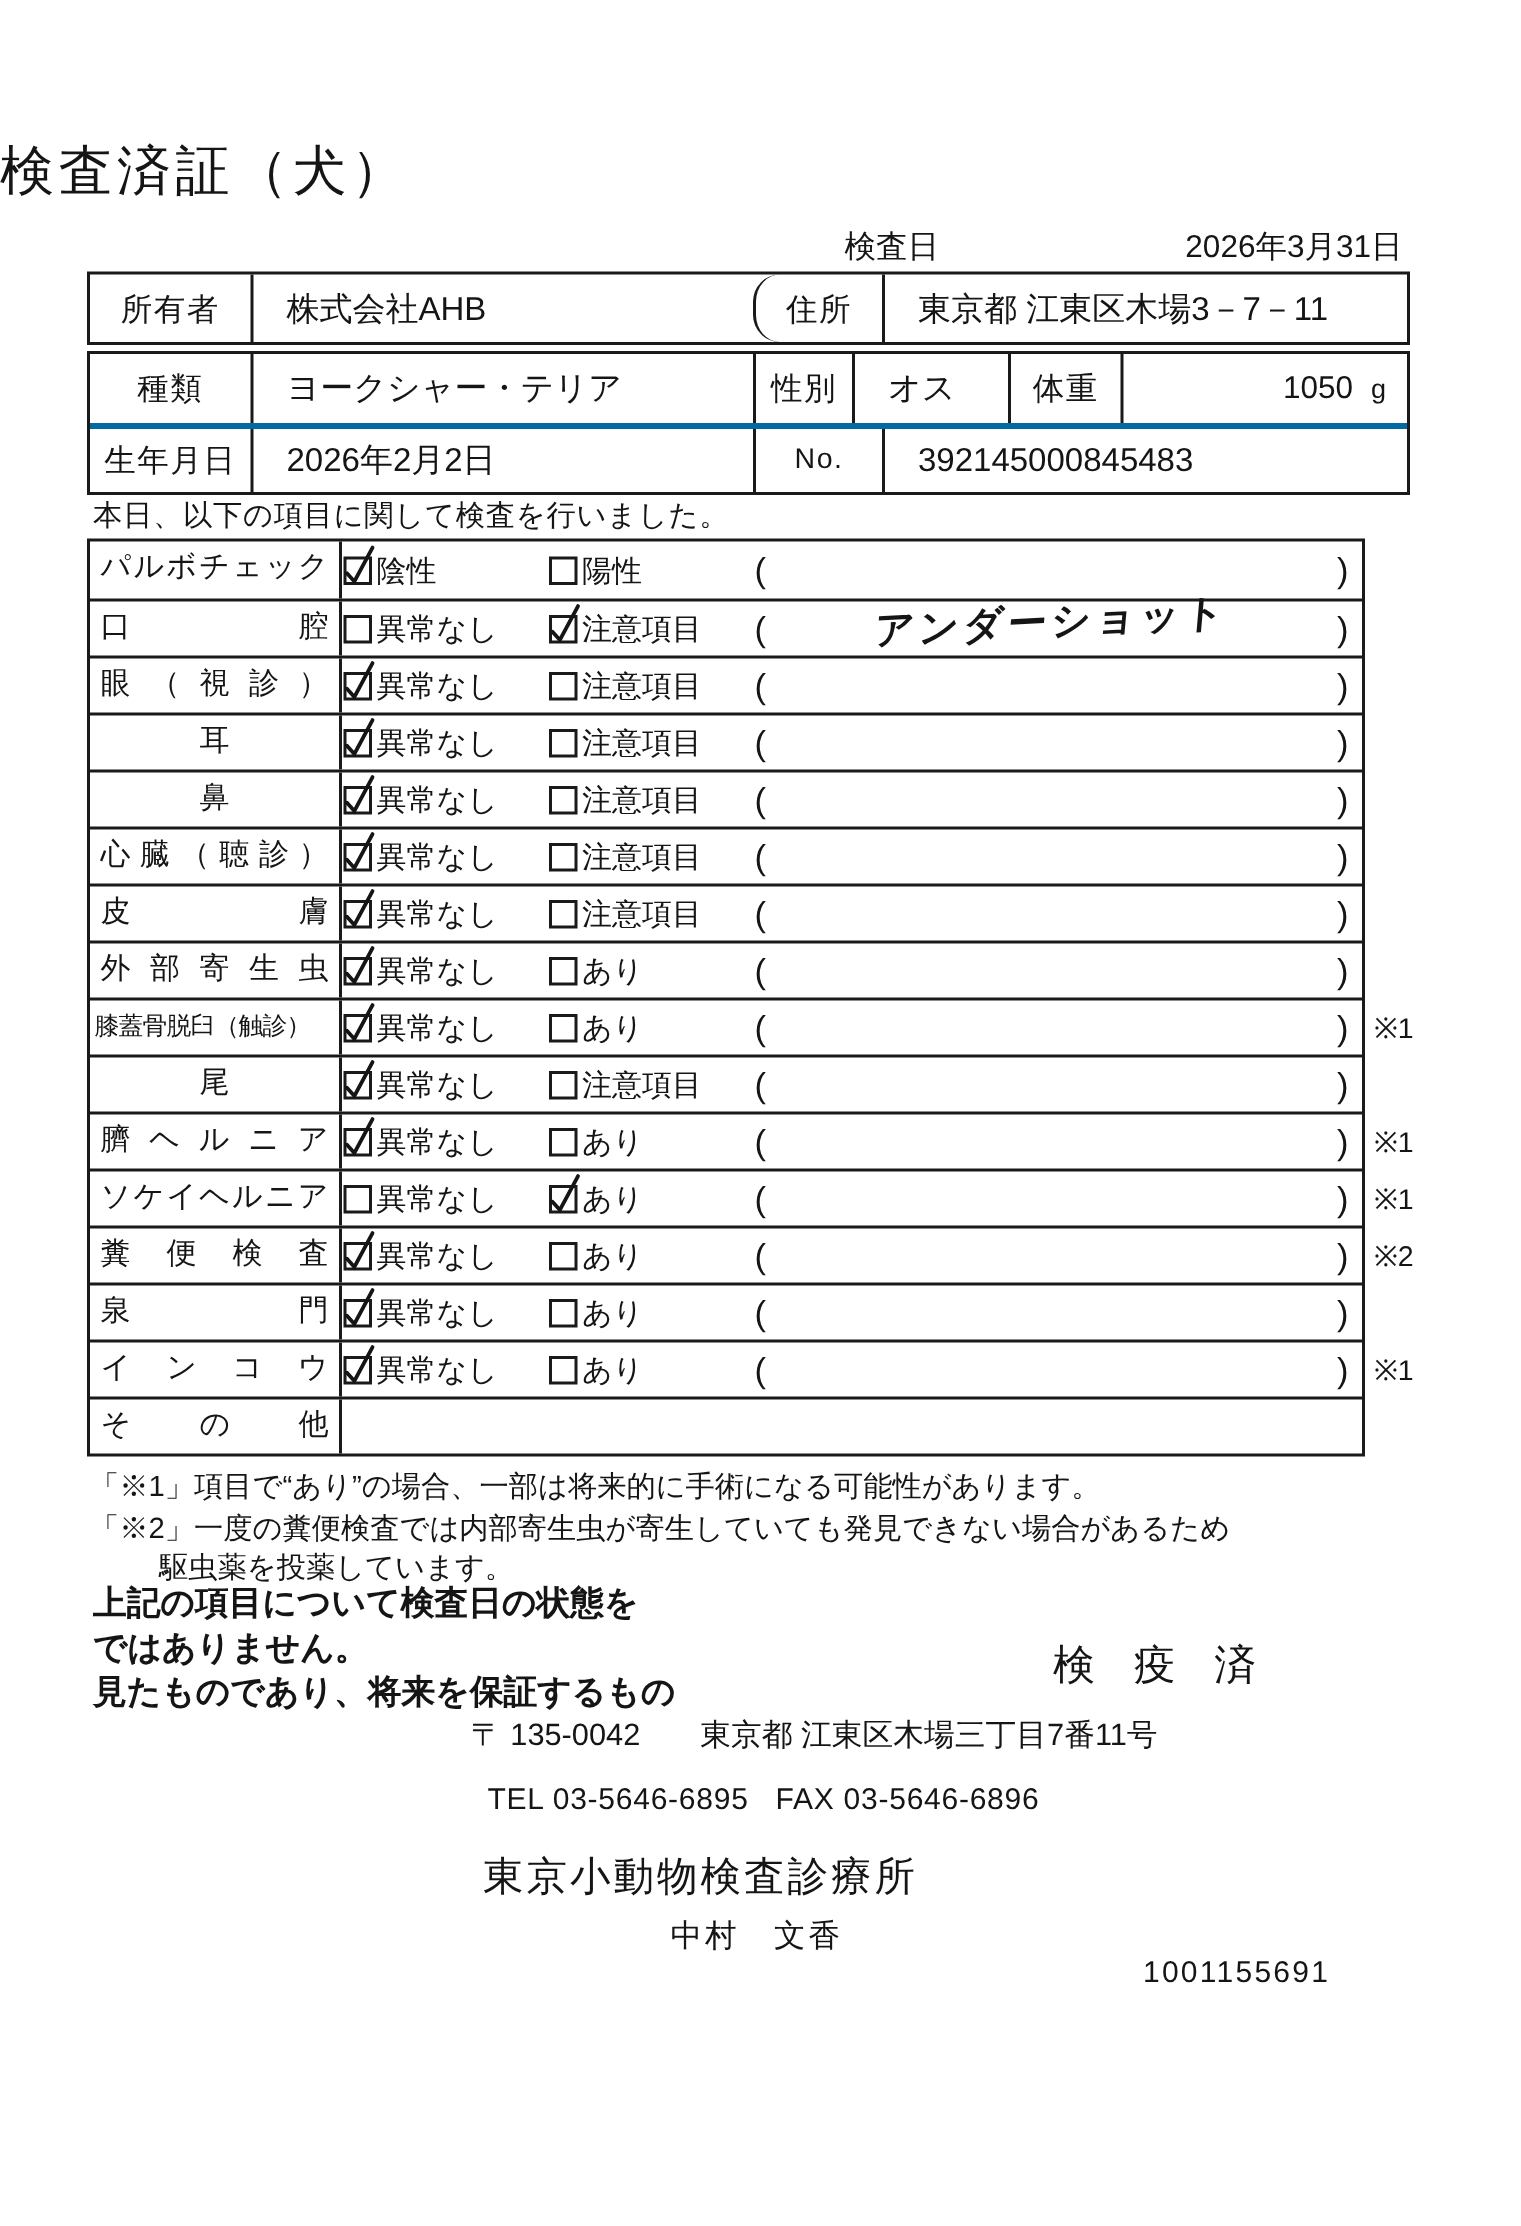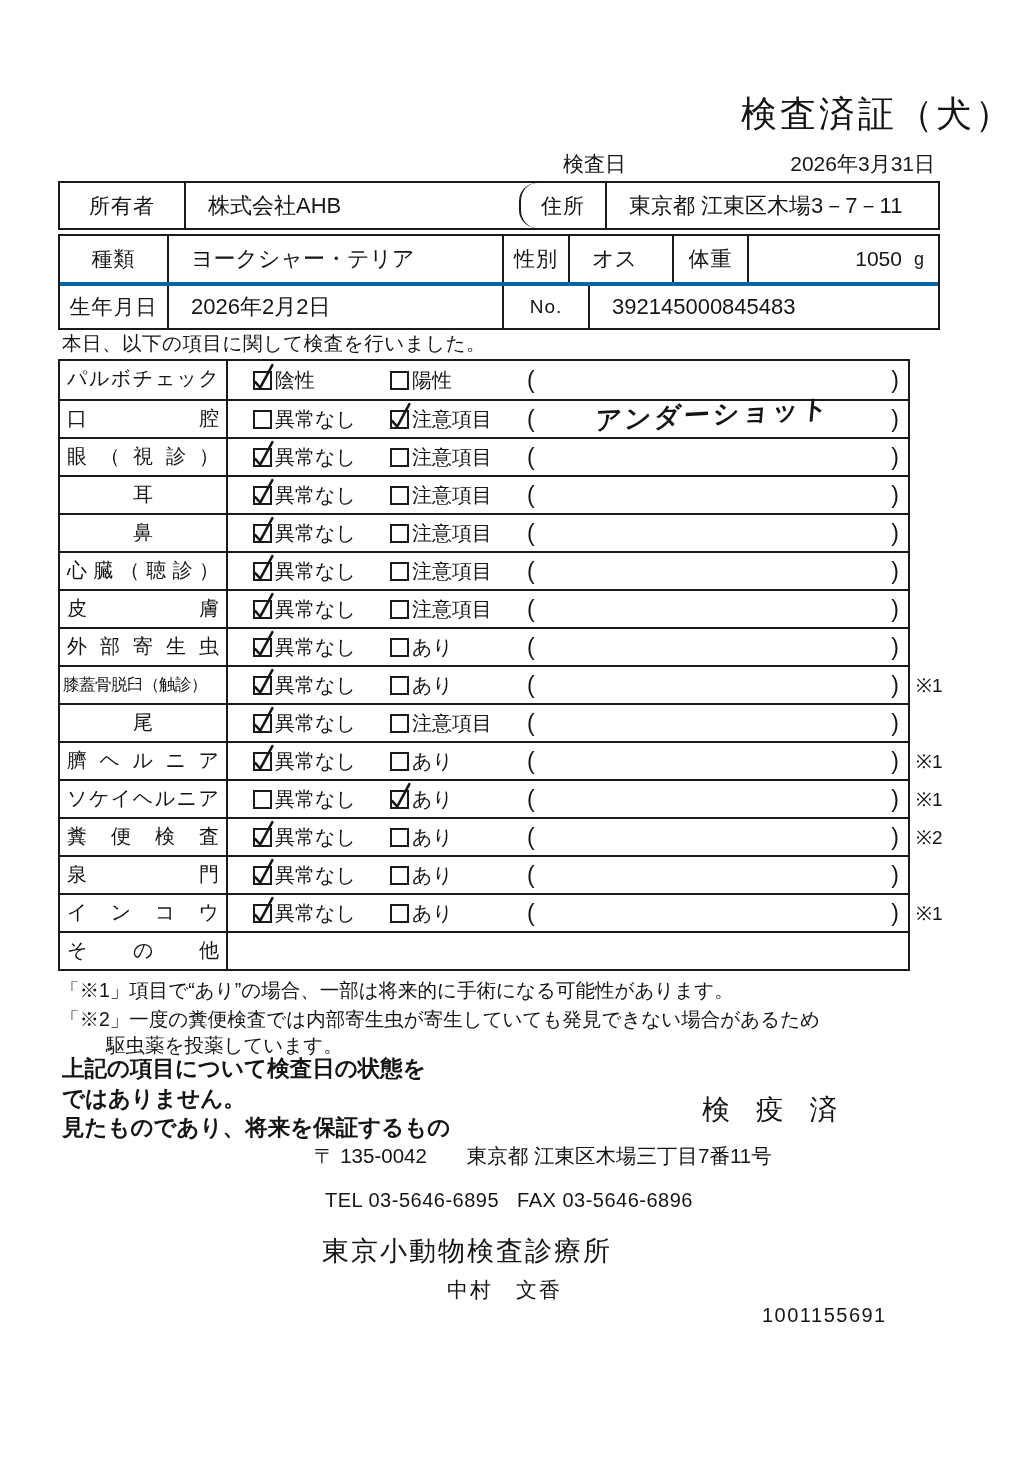--- a/index.html
+++ b/index.html
@@ -1,21 +1,21 @@
 <!DOCTYPE html>
 <html><head>
 <meta charset="utf-8">
 <style>
   html,body{margin:0;padding:0;background:#e8e8e8;}
   .page{
     position:relative;width:1014px;height:1484px;background:#ffffff;
     font-family:"Liberation Sans",sans-serif;color:#151515;overflow:hidden;
     margin:0 auto;
   }
-  .doc-title{position:absolute;top:90px;left:0;width:100%;text-align:right;
+  .doc-title{position:absolute;top:90px;left:0;width:100%;text-align:left;
     font-size:36px;letter-spacing:3px;font-weight:500;}
   .insp-date-row{position:absolute;top:150px;left:563px;width:372px;
     display:flex;justify-content:space-between;font-size:21px;}
   
   .tbl{position:absolute;left:58px;width:882px;border:2px solid #1a1a1a;box-sizing:border-box;background:#fff;}
   .trow{display:flex;height:46px;box-sizing:border-box;}
   .trow + .trow{border-top:4px solid #0369a1;}
   .c{box-sizing:border-box;display:flex;align-items:center;font-size:21px;overflow:hidden;}
   .c + .c{border-left:2px solid #1a1a1a;}
   .c.lab{justify-content:center;letter-spacing:1px;}
@@ -29,21 +29,21 @@
   .intro{position:absolute;top:330px;left:62px;font-size:19.5px;letter-spacing:0.5px;}
   
   .exam{position:absolute;top:359px;left:58px;width:852px;border:2px solid #1a1a1a;box-sizing:border-box;background:#fff;}
   .exam-row{display:flex;height:38px;position:relative;box-sizing:border-box;}
   .exam-row + .exam-row{border-top:2px solid #1a1a1a;}
   .row-label{width:168px;flex:none;border-right:2px solid #1a1a1a;box-sizing:border-box;
     padding:0 7px;font-size:20px;line-height:35px;overflow:hidden;white-space:nowrap;}
   .row-label.spread{text-align:justify;text-align-last:justify;}
   .row-label.center{text-align:center;}
   .row-label.tight{font-size:16.5px;letter-spacing:-0.5px;padding:0 3px;text-align:left;text-align-last:auto;}
-  .row-content{flex:1;display:flex;align-items:center;padding-left:25px;font-size:20px;min-width:0;}
+  .row-content{flex:1;display:flex;align-items:center;padding-left:1px;font-size:20px;min-width:0;}
   .opt{width:137px;flex:none;display:flex;align-items:center;}
   .cb{width:15px;height:15px;border:2px solid #1a1a1a;margin-right:3px;position:relative;flex:none;background:#fff;}
   .cb .tick{position:absolute;left:-3px;top:-3px;width:22px;height:22px;overflow:visible;display:none;}
   .cb.checked .tick{display:block;}
   .paren-area{flex:1;display:flex;justify-content:space-between;align-items:center;
     padding-right:9px;font-size:23px;min-width:0;}
   .handwritten{font-size:26px;letter-spacing:3px;font-weight:bold;
     transform:rotate(-3deg) skewX(-8deg);position:relative;top:-5px;white-space:nowrap;}
   .side-note{position:absolute;left:100%;margin-left:8px;top:50%;transform:translateY(-50%);
     font-size:19px;white-space:nowrap;}
@@ -67,21 +67,21 @@
 
   <div class="doc-title">検査済証（犬）</div>
 
   <div class="insp-date-row">
     <span>検査日</span>
     <span>2026年3月31日</span>
   </div>
 
   <div class="tbl owner-tbl">
     <div class="trow">
-      <div class="c lab" style="width:124px;">所有者</div>
+      <div class="c lab" style="width:107px;">所有者</div>
       <div class="c val" style="width:335px;">株式会社AHB</div>
       <div class="c lab" style="width:86px;border-radius:18px;">住所</div>
       <div class="c val" style="flex:1;">東京都 江東区木場3－7－11</div>
     </div>
   </div>
 
   <div class="tbl pet-tbl">
     <div class="trow">
       <div class="c lab" style="width:107px;">種類</div>
       <div class="c val" style="width:335px;">ヨークシャー・テリア</div>

